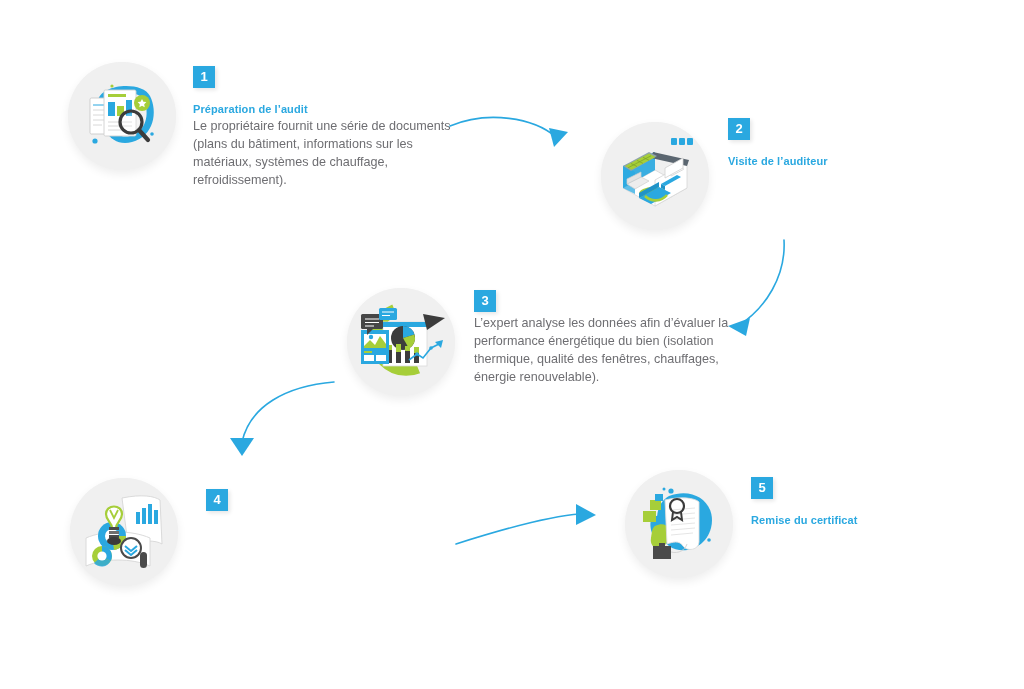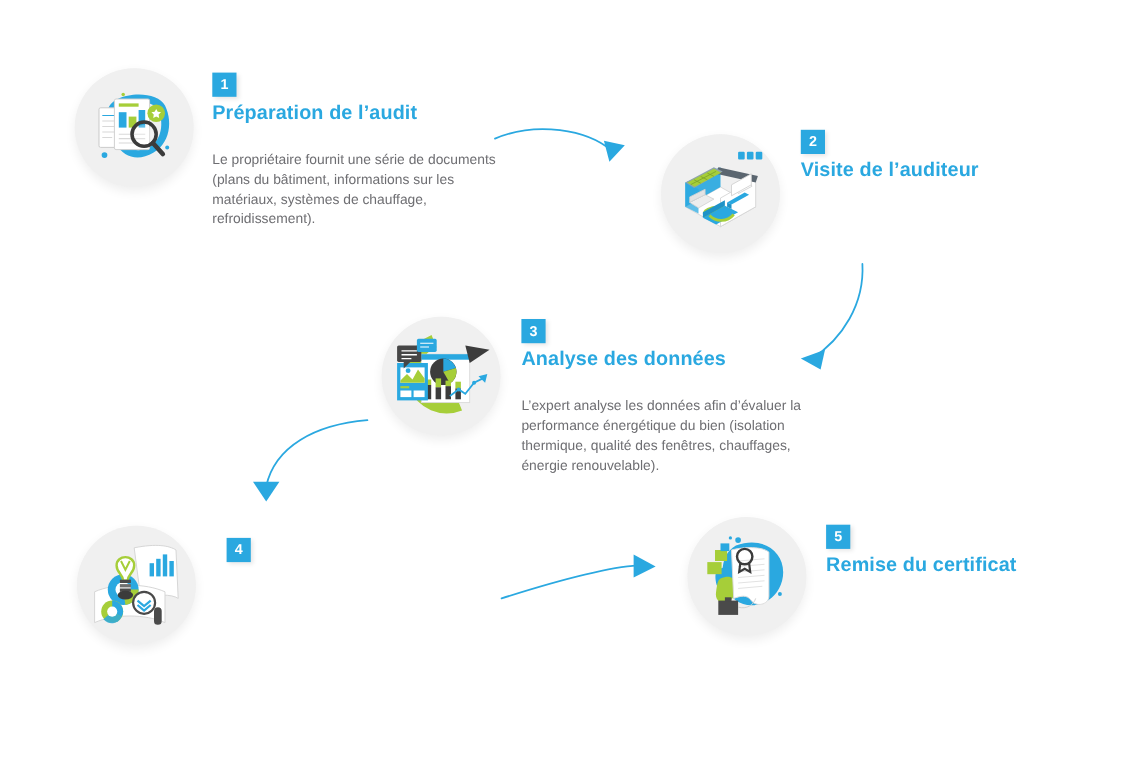--- a/index.html
+++ b/index.html
@@ -40,29 +40,29 @@
     line-height: 22px;
     text-align: center;
     background: #2aa8e0;
     color: #ffffff;
     font-size: 13px;
     font-weight: bold;
     font-family: "Liberation Sans", sans-serif;
     box-shadow: 2px 2px 4px rgba(0,0,0,0.10);
   }
   .step-title {
-    margin-top: 4px;
+    margin-top: 15px;
     color: #2aa8e0;
-    font-size: 18px;
+    font-size: 11px;
     font-weight: bold;
     letter-spacing: 0.1px;
     font-family: "Liberation Sans", sans-serif;
   }
   .step-body {
-    margin-top: 23px;
+    margin-top: 2px;
     color: #6e6e72;
     font-size: 12.6px;
     line-height: 18px;
     font-family: "Liberation Sans", sans-serif;
   }
 
   
   .arrow {
     position: absolute;
     pointer-events: none;
@@ -230,21 +230,20 @@
 
       <polyline points="62,72 70,66 76,70 84,60 92,56" fill="none" stroke="#2aa8e0" stroke-width="1.6"></polyline>
       <circle cx="70" cy="66" r="1.8" fill="#2aa8e0"></circle>
       <circle cx="84" cy="60" r="1.8" fill="#2aa8e0"></circle>
       <path d="M88 54 L96 52 L94 60 Z" fill="#2aa8e0"></path>
     </svg>
   </div>
 
   <div class="step-text" style="left:474px; top:290px; width:255px;">
     <div class="badge">3</div>
-    <div class="step-title">Analyse des données</div>
     <div class="step-body">L’expert analyse les données afin d’évaluer la performance énergétique du bien (isolation thermique, qualité des fenêtres, chauffages, énergie renouvelable).</div>
   </div>
 
   <div class="arrow" style="left:206px; top:376px;">
     <svg width="130" height="96" viewBox="0 0 130 96">
       <path d="M128 6 C80 10, 44 30, 36 66" fill="none" stroke="#2aa8e0" stroke-width="1.6" stroke-linecap="round"></path>
       <path d="M24 62 L48 62 L36 80 Z" fill="#2aa8e0"></path>
     </svg>
   </div>
 

